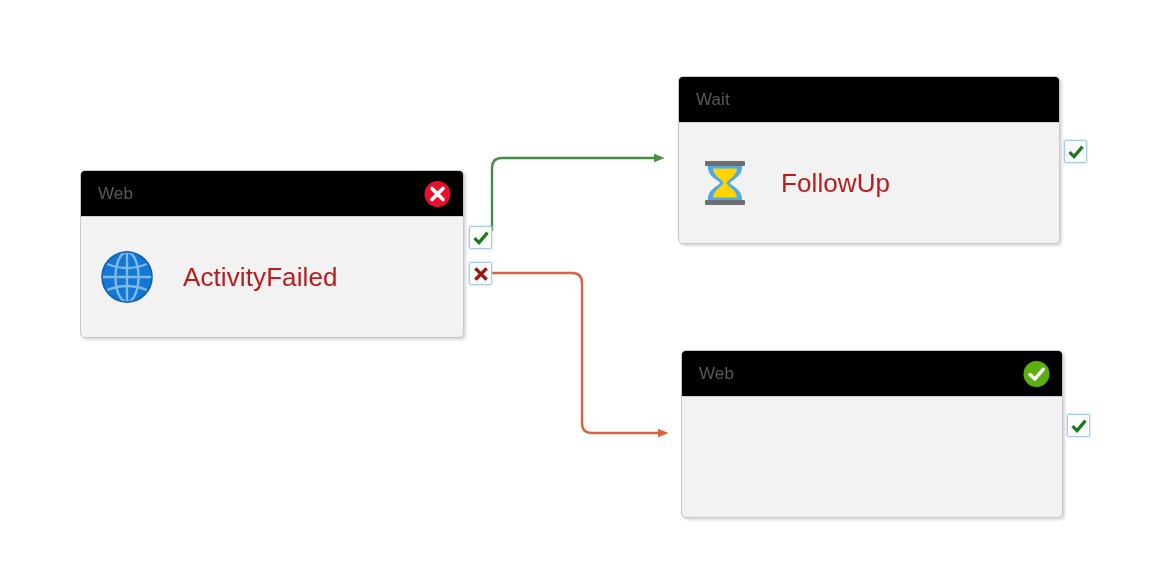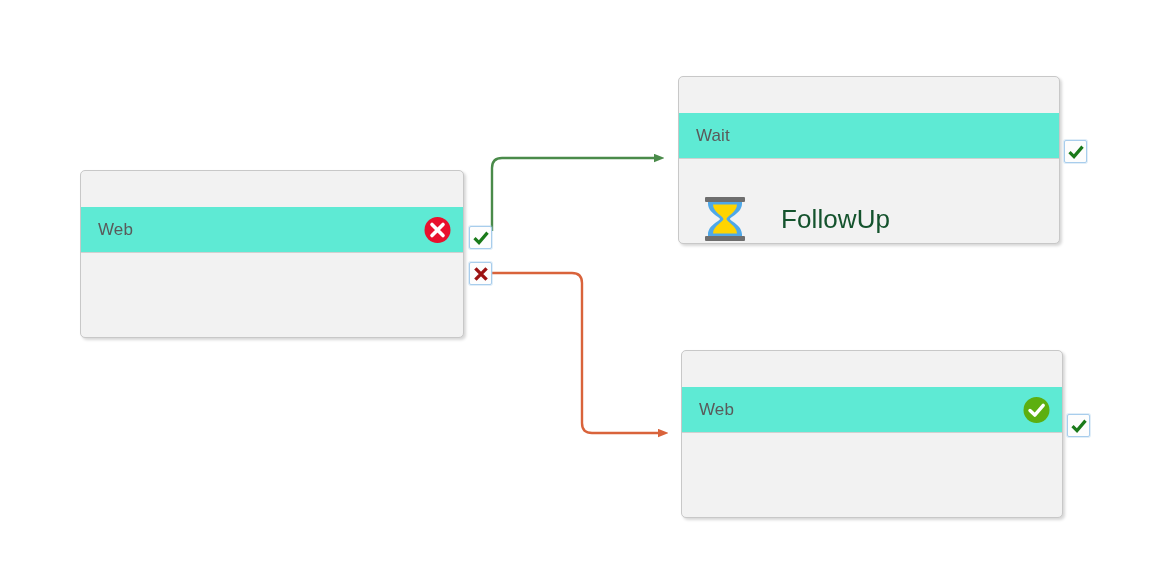--- a/index.html
+++ b/index.html
@@ -33,25 +33,24 @@
     box-sizing: border-box;
     background: #f2f2f2;
     border: 1px solid #c8c8c8;
     border-radius: 5px;
     box-shadow: 2px 2px 3px rgba(0,0,0,0.16);
     overflow: hidden;
   }
   .node-header {
     position: relative;
     height: 45px;
-    background: #5eead4;
+    background: #000000;
     border-bottom: 1px solid #d0d0d0;
     display: flex;
     align-items: center;
-    margin-top: 36px;
   }
   .node-title {
     font-size: 17px;
     color: #5a5a5a;
     padding-left: 17px;
     letter-spacing: 0.1px;
     white-space: nowrap;
   }
   .node-status {
     position: absolute;
@@ -69,21 +68,21 @@
     padding-left: 18px;
   }
   .node-icon {
     width: 56px;
     height: 56px;
     flex: 0 0 56px;
     display: block;
   }
   .node-label {
     font-size: 26px;
-    color: #14532d;
+    color: #b91c1c;
     margin-left: 28px;
     white-space: nowrap;
     letter-spacing: 0.1px;
   }
 
   
   .handle {
     position: absolute;
     box-sizing: border-box;
     width: 23px;
@@ -120,20 +119,36 @@
 
   <div class="node" style="left:80px; top:170px; width:384px; height:168px;">
     <div class="node-header">
       <span class="node-title">Web</span>
       <span class="node-status">
         <svg viewBox="0 0 27 27" width="27" height="27">
           <circle cx="13.5" cy="13.5" r="13" fill="#e8112d"></circle>
           <path d="M 8 8 L 19 19 M 19 8 L 8 19" stroke="#ffffff" stroke-width="3.6" stroke-linecap="round"></path>
         </svg>
       </span>
+    </div>
+    <div class="node-body">
+      <span class="node-icon">
+        <svg viewBox="0 0 56 56" width="56" height="56">
+          <circle cx="28" cy="28" r="25" fill="#1477d1"></circle>
+          <g fill="none" stroke="#7fb9ea" stroke-width="2.4">
+            <ellipse cx="28" cy="28" rx="11.5" ry="25"></ellipse>
+            <line x1="3" y1="28" x2="53" y2="28"></line>
+            <path d="M 8.2 15 Q 28 23 47.8 15"></path>
+            <path d="M 8.2 41 Q 28 33 47.8 41"></path>
+            <line x1="28" y1="3" x2="28" y2="53"></line>
+          </g>
+          <circle cx="28" cy="28" r="25" fill="none" stroke="#0f63b2" stroke-width="1.6"></circle>
+        </svg>
+      </span>
+      <span class="node-label">ActivityFailed</span>
     </div>
   </div>
 
   <div class="node" style="left:678px; top:76px; width:382px; height:168px;">
     <div class="node-header">
       <span class="node-title">Wait</span>
     </div>
     <div class="node-body">
       <span class="node-icon">
         <svg viewBox="0 0 56 56" width="56" height="56">

